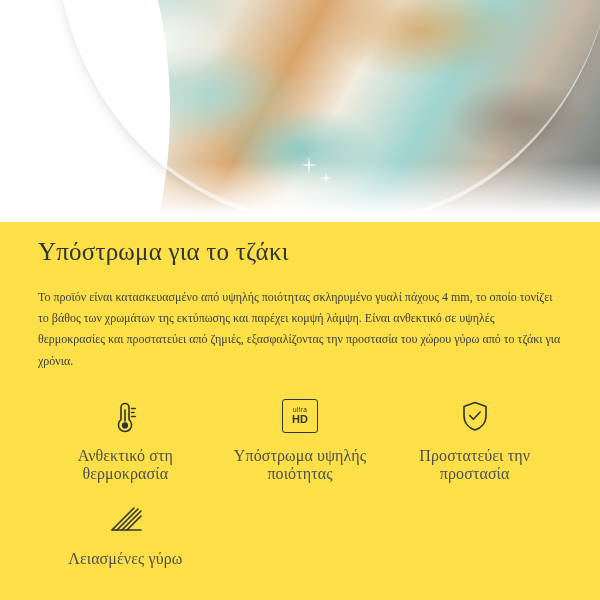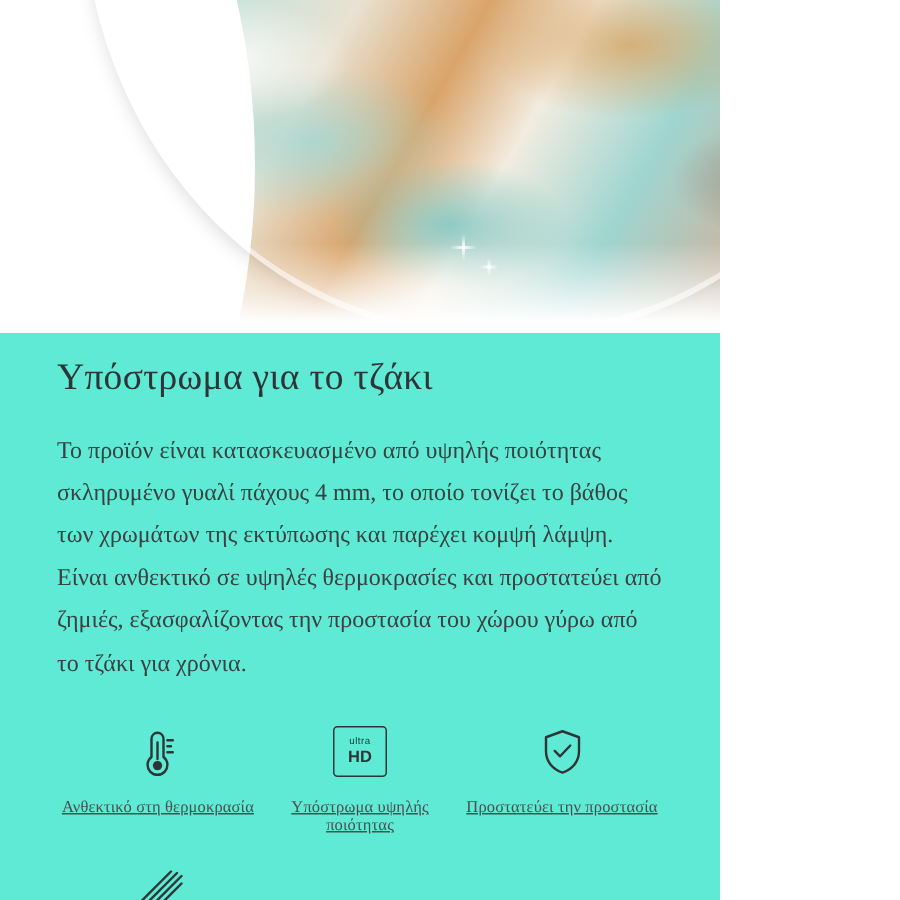--- a/index.html
+++ b/index.html
@@ -8,23 +8,23 @@
   }
   body {
     width: 600px;
     height: 600px;
     background: #ffffff;
     font-family: "Liberation Serif", serif;
     overflow: hidden;
   }
   .page {
     position: relative;
-    width: 480px;
+    width: 600px;
     height: 600px;
-    background: #5eead4;
+    background: #fde047;
     overflow: hidden;
   }
 
   
   .hero {
     position: relative;
     width: 600px;
     height: 222px;
     overflow: hidden;
     background: #ffffff;
@@ -94,21 +94,21 @@
     margin: 0;
     font-size: 25px;
     line-height: 1.30;
     font-weight: 400;
     color: #2f3436;
     letter-spacing: 0.2px;
   }
   h1.title .line2 { display: block; }
   p.body {
     margin: 18px 0 0 0;
-    font-size: 16px;
+    font-size: 12px;
     line-height: 1.78;
     color: #3b4042;
     max-width: 524px;
   }
 
   
   .features {
     margin-top: 22px;
     display: grid;
     grid-template-columns: repeat(3, 1fr);
@@ -121,25 +121,24 @@
     text-align: center;
   }
   .feature .ic {
     height: 44px;
     display: flex;
     align-items: center;
     justify-content: flex-start;
   }
   .feature .cap {
     margin-top: 9px;
-    font-size: 11px;
+    font-size: 16px;
     color: #4a4f51;
     font-family: "Liberation Serif", serif;
     letter-spacing: 0.1px;
-    text-decoration: underline;
   }
   svg { display: block; }
   .stroke {
     fill: none;
     stroke: #2f3436;
     stroke-width: 1.6;
     stroke-linecap: round;
     stroke-linejoin: round;
   }
   .fillk { fill: #2f3436; }

